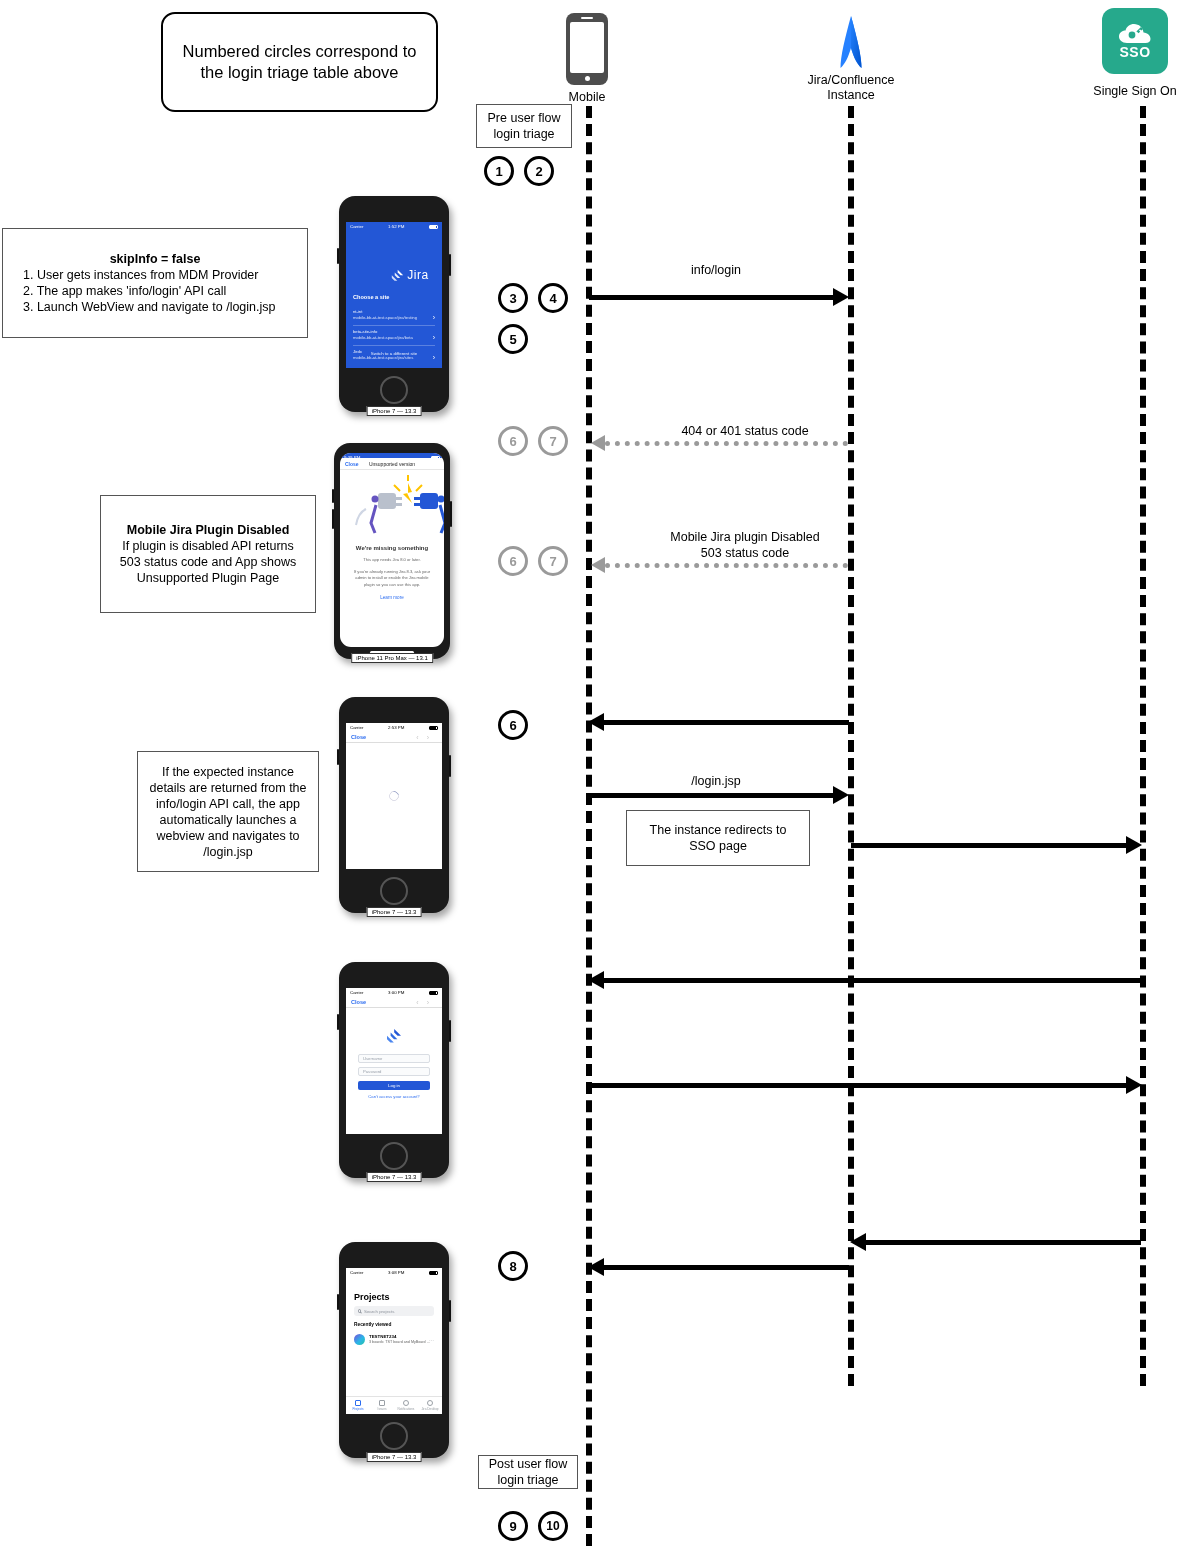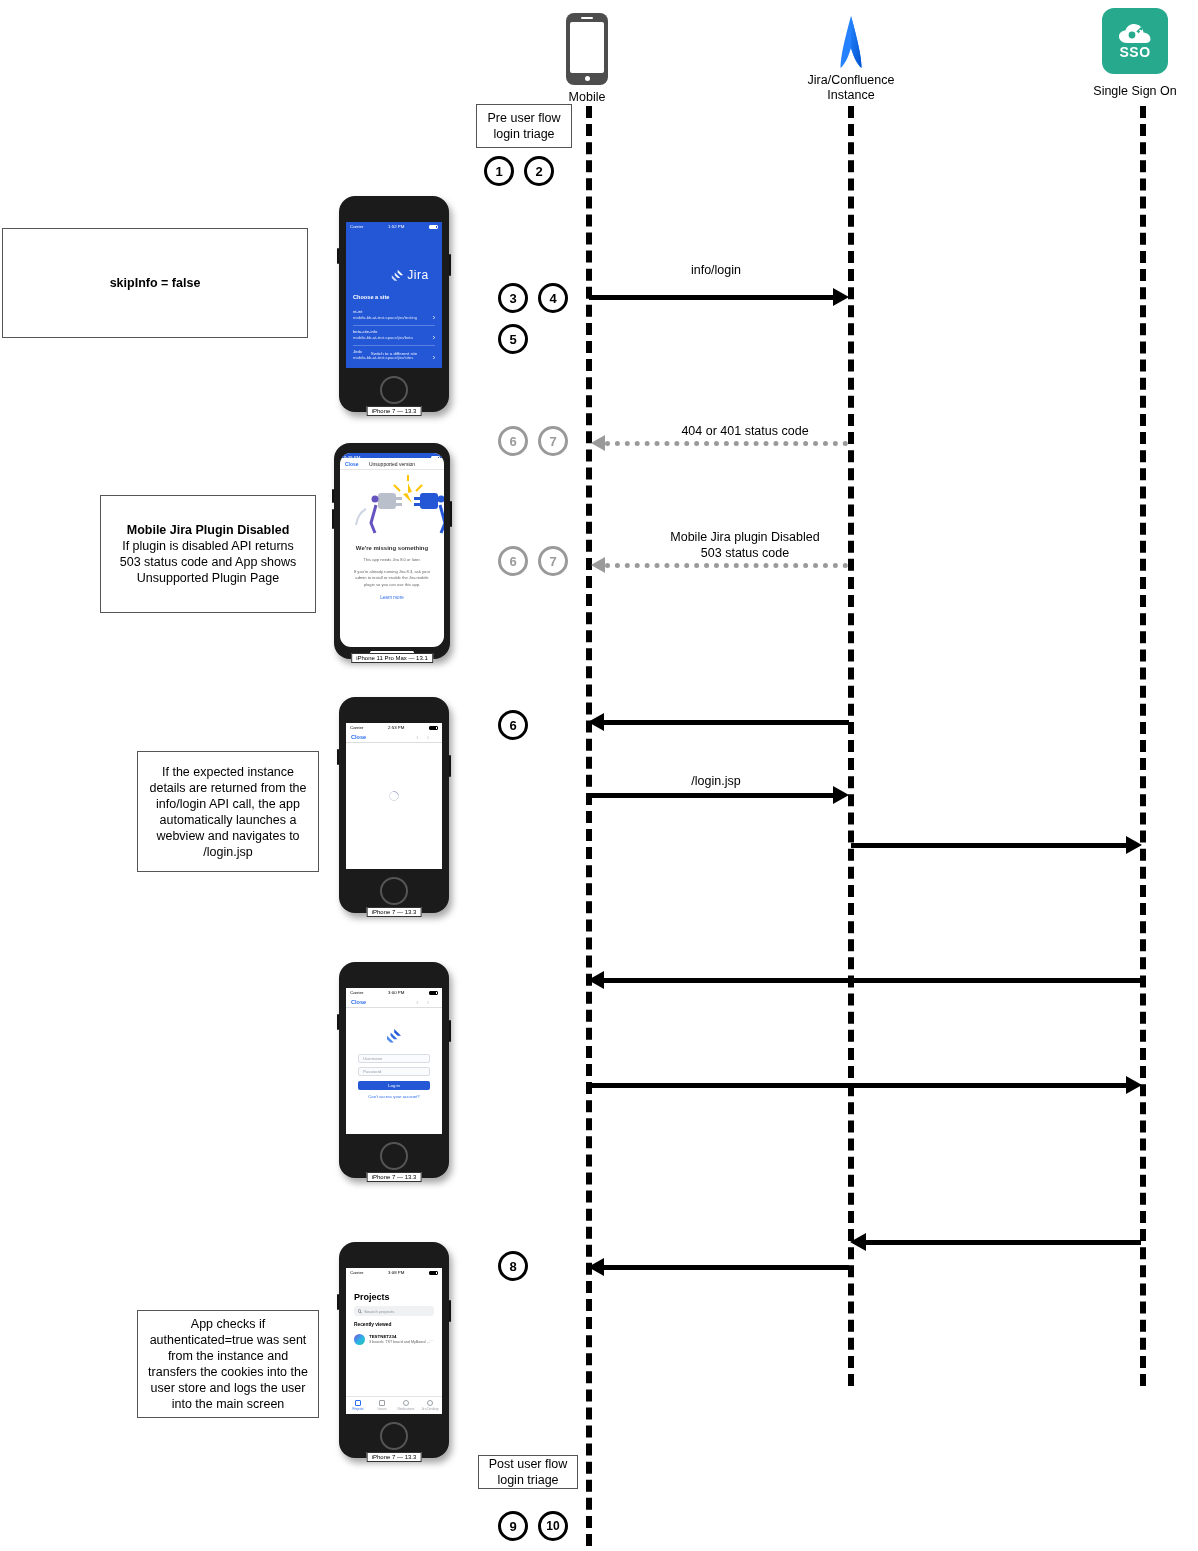--- a/index.html
+++ b/index.html
@@ -200,20 +200,24 @@
     justify-content:center; gap:1px; color:#9aa0a6; font-size:3.1px; }
   .tabbar .tb.on { color:#2b6cf0; }
   .tabbar .gl { width:6px; height:6px; border:.8px solid currentColor; border-radius:1px;}
   .tabbar .gl.circ { border-radius:50%; }
 </style>
 </head>
 <body>
 
 <div id="stage">
 
+  <div class="rounded-note" style="left:161px; top:12px; width:277px; height:100px;">
+    <span style="white-space:pre-line">Numbered circles correspond to
+the login triage table above</span>
+  </div>
 
   <div class="phone-ico" style="left:566px; top:13px;">
     <div class="spk"></div>
     <div class="scr"></div>
     <div class="hm"></div>
   </div>
   <div class="actor-label" style="left:527px; top:90px; width:120px;">Mobile</div>
 
   <svg class="abs" style="left:818px; top:8px;" width="66" height="66" viewBox="0 0 66 66">
     <defs>
@@ -252,20 +256,25 @@
   <div class="note" style="left:478px; top:1455px; width:100px; height:34px;">
     <span class="inner" style="white-space:pre-line">Post user flow
 login triage</span>
   </div>
   <div class="step" style="left:498px; top:1511px;">9</div>
   <div class="step small-num" style="left:538px; top:1511px;">10</div>
 
   <div class="note" style="left:2px; top:228px; width:306px; height:110px;">
     <div class="inner" style="text-align:center;">
       <div style="font-weight:bold;">skipInfo = false</div>
+      <div style="text-align:left; padding-left:14px;">
+        <div>1. User gets instances from MDM Provider</div>
+        <div>2. The app makes 'info/login' API call</div>
+        <div>3. Launch WebView and navigate to /login.jsp</div>
+      </div>
     </div>
   </div>
 
   <div class="note" style="left:100px; top:495px; width:216px; height:118px;">
     <div class="inner">
       <div style="font-weight:bold;">Mobile Jira Plugin Disabled</div>
       <div>If plugin is disabled API returns</div>
       <div>503 status code and App shows</div>
       <div>Unsupported Plugin Page</div>
     </div>
@@ -276,30 +285,20 @@
       <div>If the expected instance</div>
       <div>details are returned from the</div>
       <div>info/login API call, the app</div>
       <div>automatically launches a</div>
       <div>webview and navigates to</div>
       <div>/login.jsp</div>
     </div>
   </div>
 
 
-  <div class="note" style="left:137px; top:1310px; width:182px; height:108px;">
-    <div class="inner">
-      <div>App checks if</div>
-      <div>authenticated=true was sent</div>
-      <div>from the instance and</div>
-      <div>transfers the cookies into the</div>
-      <div>user store and logs the user</div>
-      <div>into the main screen</div>
-    </div>
-  </div>
 
   <div class="arrow-label" style="left:626px; top:263px; width:180px;">info/login</div>
   <div class="arrow right" style="left:589px; top:295px; width:259px;">
     <div class="shaft" style="width:245px;"></div>
     <div class="head"></div>
   </div>
   <div class="step" style="left:498px; top:283px;">3</div>
   <div class="step" style="left:538px; top:283px;">4</div>
   <div class="step" style="left:498px; top:324px;">5</div>
 
@@ -326,20 +325,24 @@
     <div class="head"></div>
   </div>
   <div class="step" style="left:498px; top:710px;">6</div>
 
   <div class="arrow-label" style="left:626px; top:774px; width:180px;">/login.jsp</div>
   <div class="arrow right" style="left:589px; top:793px; width:259px;">
     <div class="shaft" style="width:245px;"></div>
     <div class="head"></div>
   </div>
 
+  <div class="note" style="left:626px; top:810px; width:184px; height:56px;">
+    <span class="inner" style="white-space:pre-line">The instance redirects to
+SSO page</span>
+  </div>
 
   <div class="arrow right" style="left:851px; top:843px; width:290px;">
     <div class="shaft" style="width:276px;"></div>
     <div class="head"></div>
   </div>
 
   <div class="arrow left" style="left:589px; top:978px; width:552px;">
     <div class="shaft" style="left:14px; width:538px;"></div>
     <div class="head"></div>
   </div>

